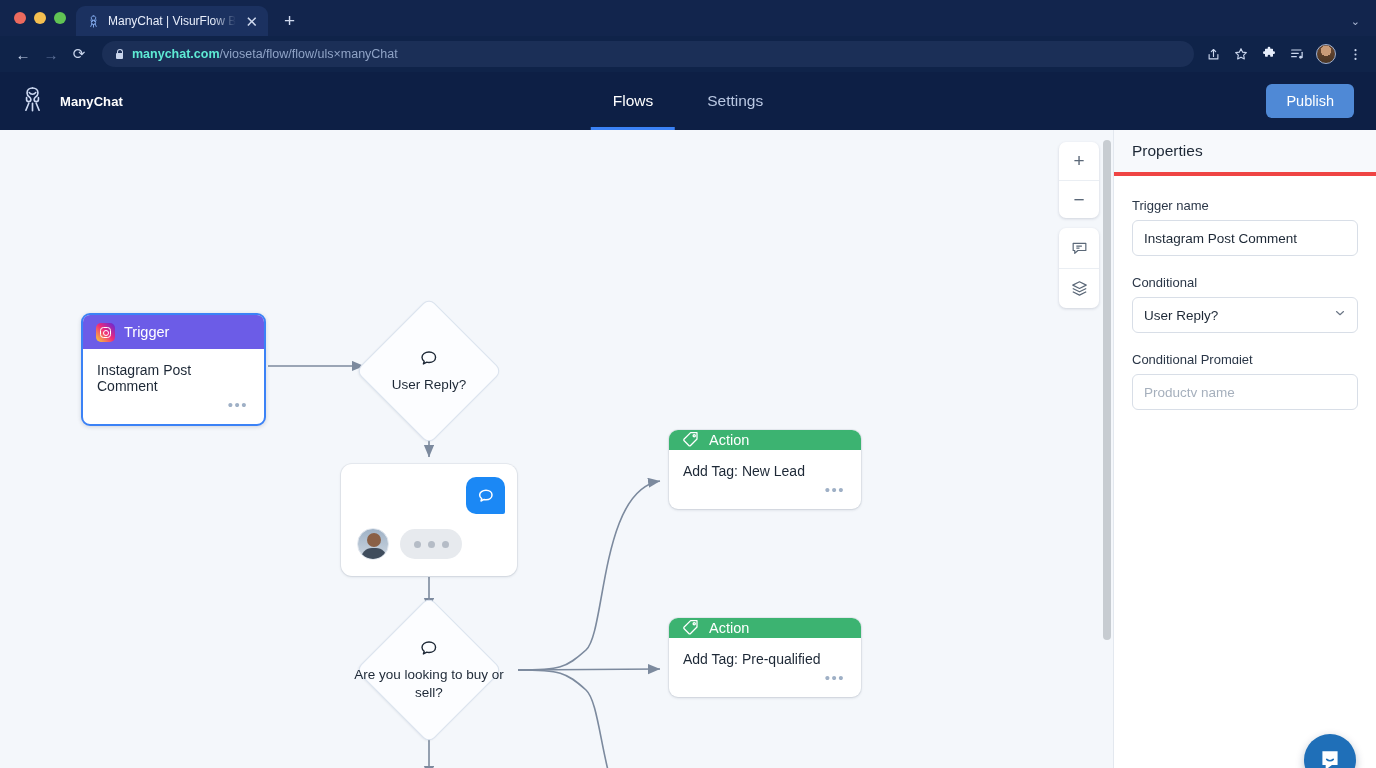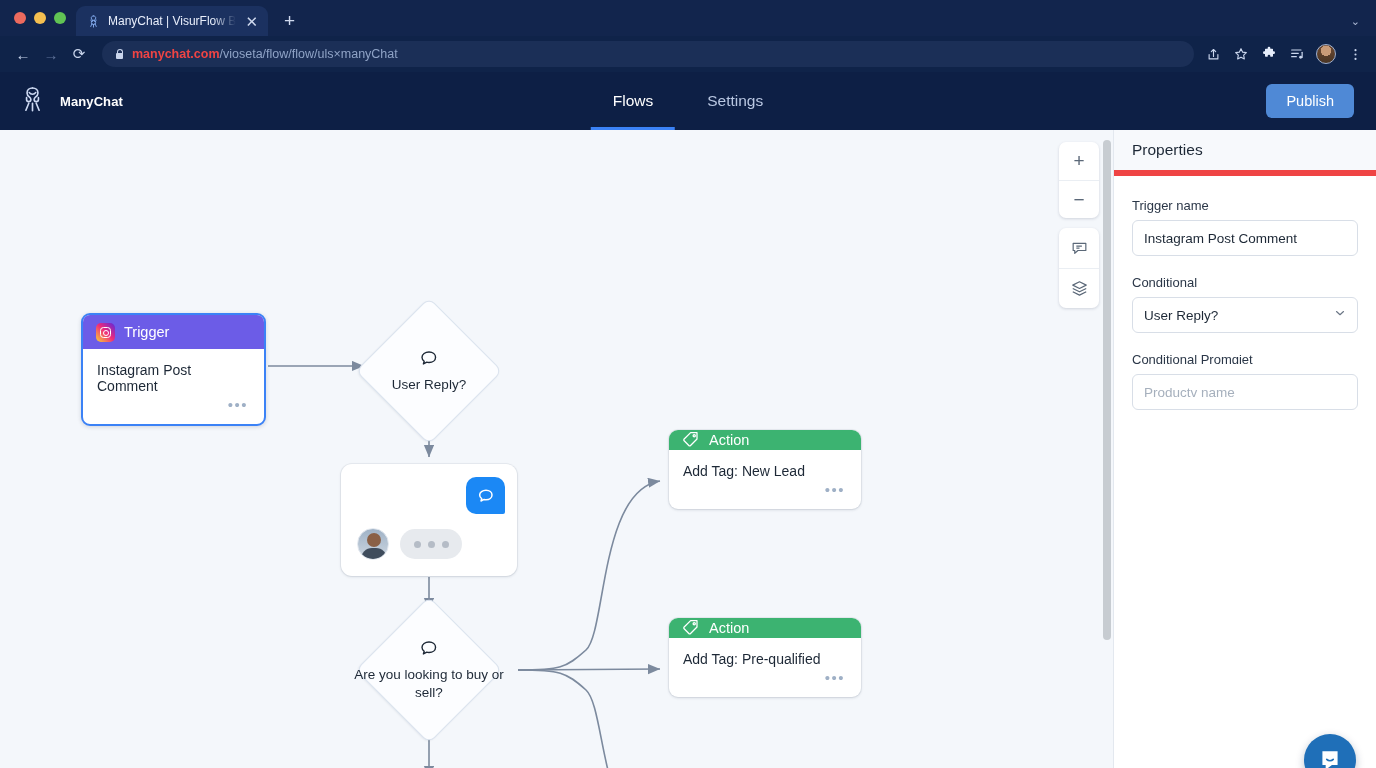--- a/index.html
+++ b/index.html
@@ -64,21 +64,21 @@
   .lock::before {
     content: ""; position: absolute; left: 1.5px; top: 4.5px;
     width: 7px; height: 6px; background: #c9d5ec; border-radius: 1px;
   }
   .lock::after {
     content: ""; position: absolute; left: 2.6px; top: 1px;
     width: 4.8px; height: 5px; border: 1.3px solid #c9d5ec;
     border-bottom: none; border-radius: 3px 3px 0 0;
   }
   .url { font-size: 12.5px; color: #8fa3c6; white-space: nowrap; overflow: hidden; }
-  .url b { color: #ef4444; font-weight: 700; margin-top: 14px; }
+  .url b { color: #5eead4; font-weight: 700; margin-top: 14px; }
   .tb-icons { display: flex; align-items: center; gap: 10px; padding-right: 2px; }
   .tb-ico { width: 18px; height: 18px; color: #cbd7ee; display: flex; align-items: center; justify-content: center; }
   .avatar-chip {
     width: 20px; height: 20px; border-radius: 50%;
     background: radial-gradient(circle at 50% 32%, #c99b78 0 34%, transparent 35%),
                 linear-gradient(#6d4a33, #4a3524);
     border: 1px solid #9fb0cf;
   }
 
   
@@ -239,21 +239,21 @@
     background: #c7ccd1; border-radius: 4px;
   }
 
   
   .props {
     width: 263px; background: #fff; border-left: 1px solid #e3e8ef;
     position: relative;
   }
   .props-head {
     height: 46px; display: flex; align-items: center; padding: 0 18px;
-    border-bottom: 6px solid #ef4444; background: #f7f9fc;
+    border-bottom: 4px solid #ef4444; background: #f7f9fc;
   }
   .props-title { font-size: 15.5px; color: #1d2836; font-weight: 400; }
   .props-body { padding: 22px 18px 0; }
   .field { margin-bottom: 19px; }
   .field-label { font-size: 13px; color: #2b3748; margin-bottom: 7px; display: block; }
   .field-input {
     width: 100%; height: 36px; border: 1px solid #d8dee7; border-radius: 6px;
     font-size: 13.5px; color: #1d2836; padding: 0 11px;
     font-family: "Liberation Sans", sans-serif; background: #fff;
   }

